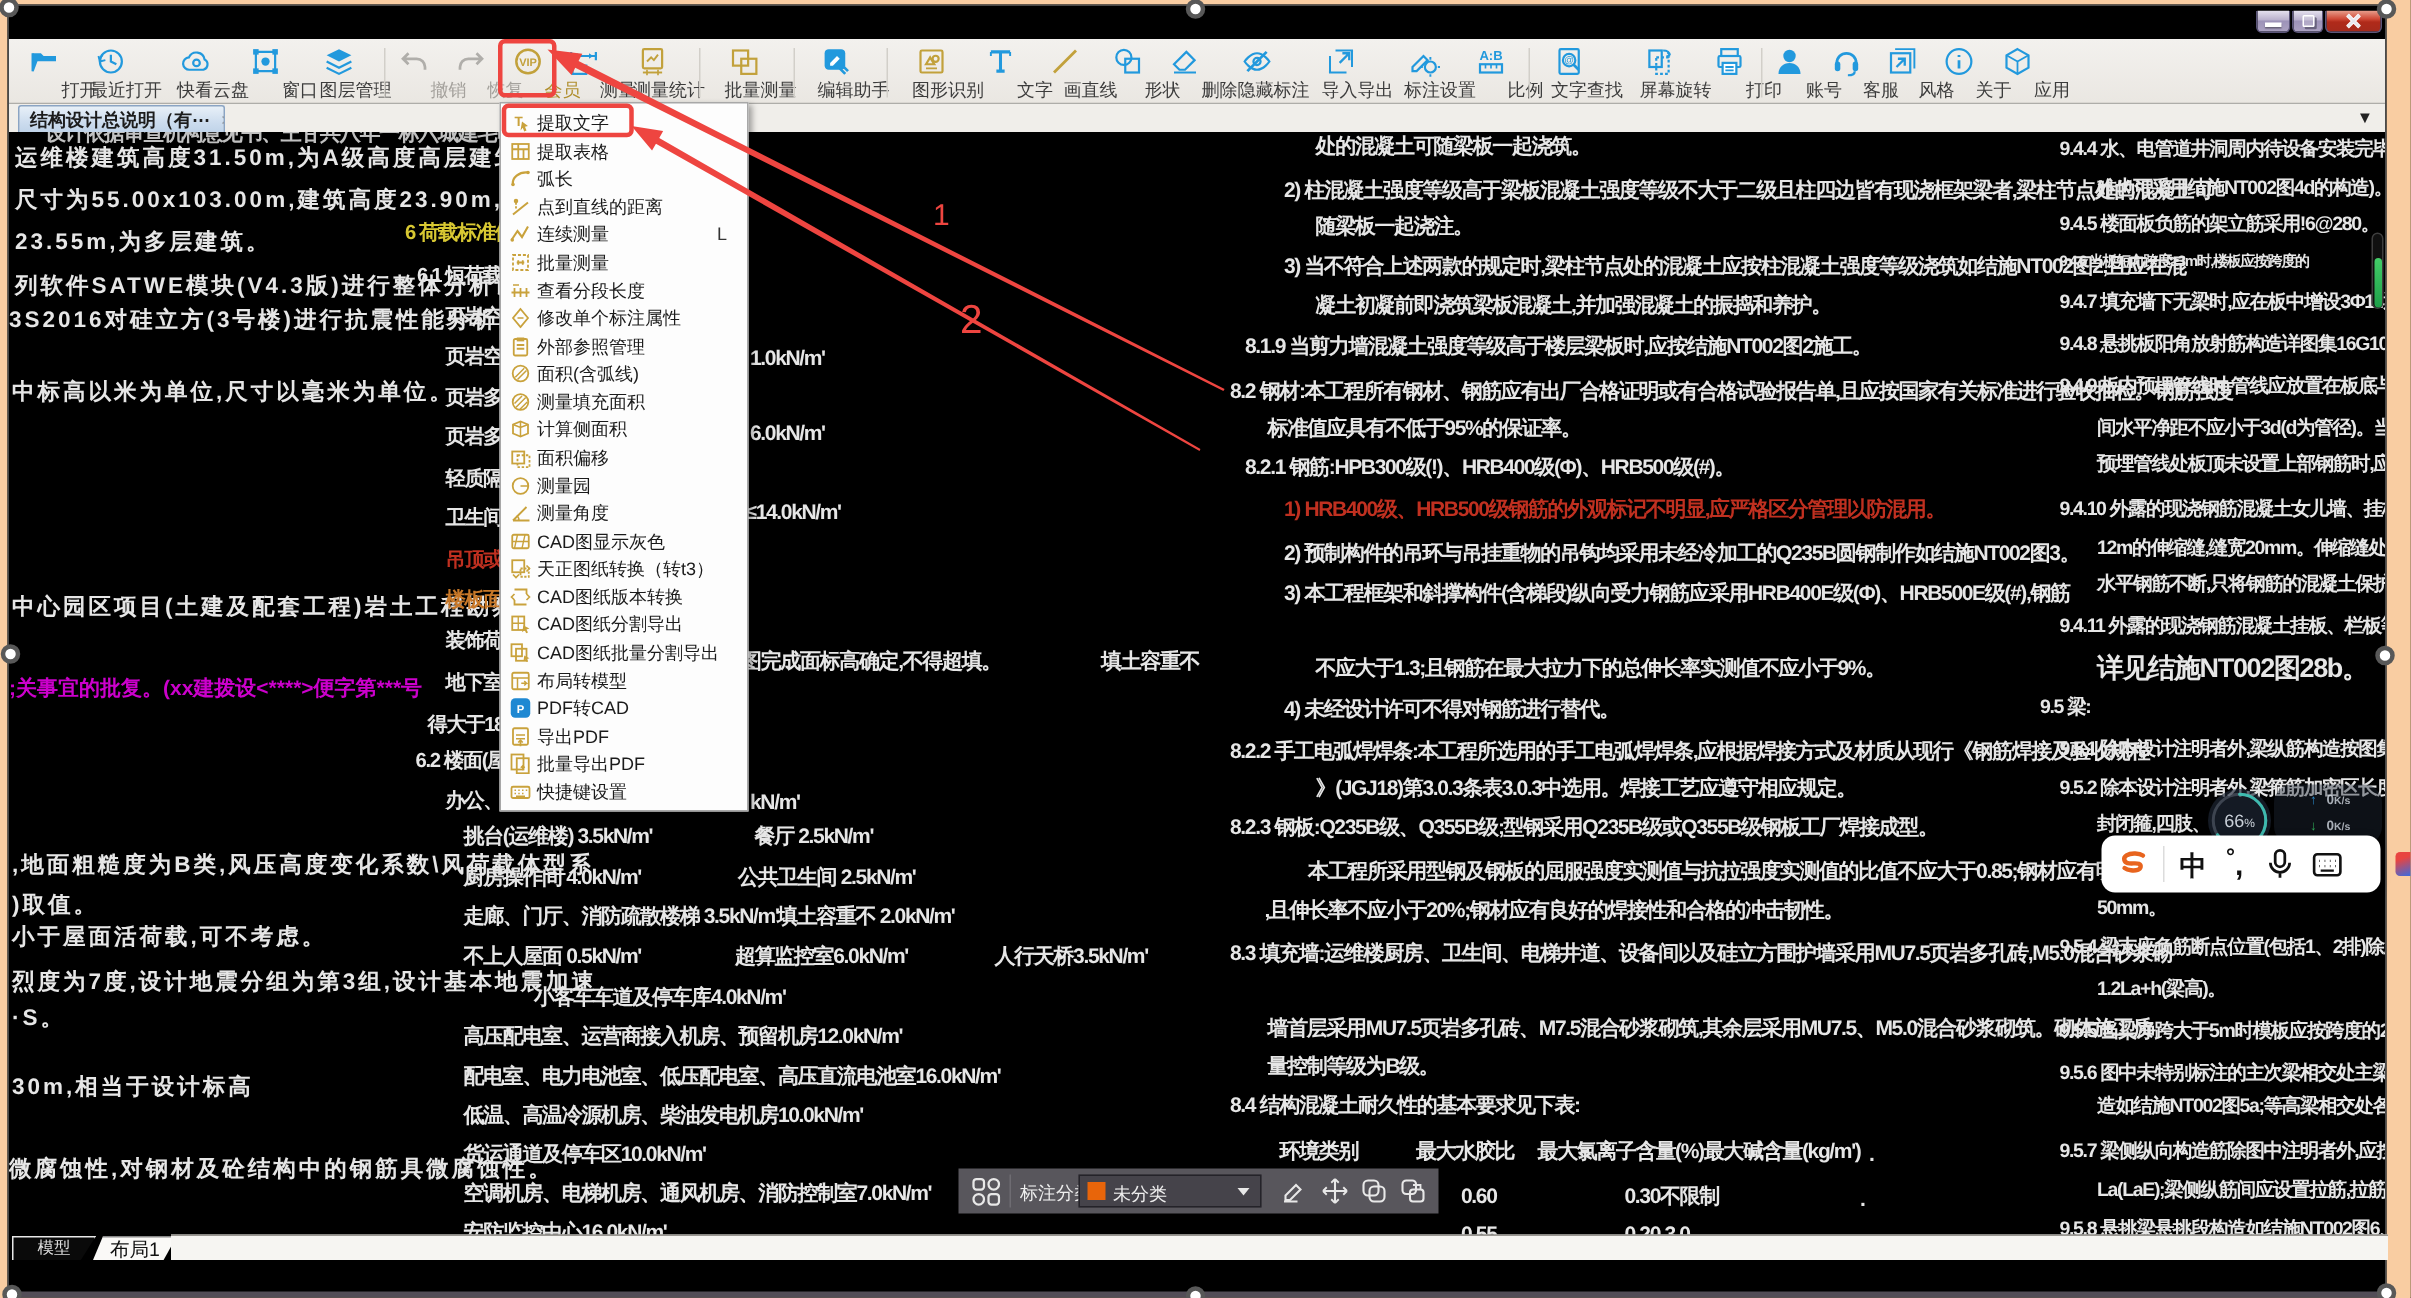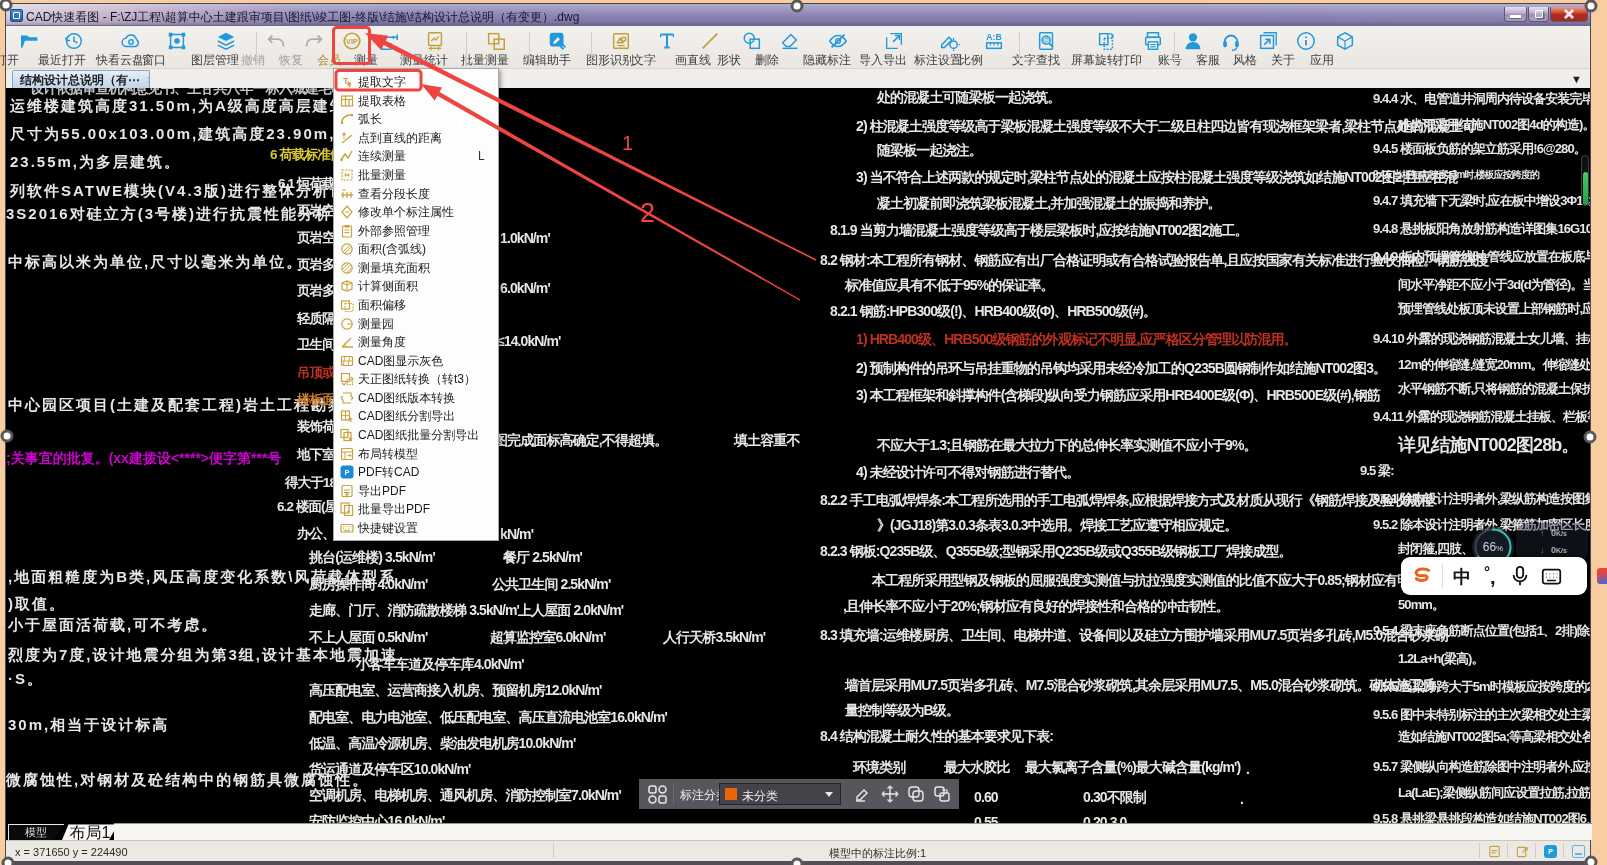--- a/index.html
+++ b/index.html
@@ -9,56 +9,51 @@
  border-bottom:1px solid #6f6890}
 #titlebar .sheen{position:absolute;inset:0;background:linear-gradient(to bottom,rgba(255,255,255,.35),rgba(255,255,255,.08) 45%,rgba(0,0,0,.08) 85%,rgba(0,0,0,.22))}
 #appico{position:absolute;left:4px;top:5px;width:13px;height:13px;border-radius:2px;background:linear-gradient(#4d8ad0,#2b5fa8);border:1px solid #1d4c8a}
 #appico:after{content:"";position:absolute;left:2px;top:2px;right:2px;bottom:2px;border:1px solid #fff;border-radius:1px}
 #title{position:absolute;left:20px;top:5px;font-size:12px;color:#17172a;white-space:nowrap}
 .wbtn{position:absolute;top:3px;height:15px;border:1px solid #5c567a;border-top:none;border-radius:0 0 4px 4px;background:linear-gradient(#e6e2ef,#b9b0cc 45%,#9c92b8 50%,#aca2c2)}
 #btnmin{left:1498px;width:23px}
 #btnmax{left:1522px;width:21px}
 #btncls{left:1544px;width:38px;background:linear-gradient(#e8a08e,#cf4936 40%,#b02a1a 55%,#a52a1c)}
 #toolbar{position:absolute;left:0;top:22px;width:100%;height:43px;background:linear-gradient(#f3f1ee,#eae7e2);border-bottom:1px solid #dad7d2}
-.tb{position:absolute;top:0;width:70px;height:44px;transform:translateX(-50%);text-align:left}
+.tb{position:absolute;top:0;width:70px;height:44px;transform:translateX(-50%);text-align:right}
 .tb svg{display:block;margin:4px auto 0;width:22px;height:22px}
 .tb .lb{display:block;font-size:12px;color:#3c3c3c;line-height:14px;margin-top:1px;white-space:nowrap}
 .tb.dis .lb{color:#a5a29d}
 .tb.gold .lb{color:#b08f2e}
 .tsep{position:absolute;top:6px;width:1px;height:33px;background:#d2cfc9}
 #tabbar{position:absolute;left:0;top:65px;width:100%;height:20px;background:#f0eeea}
 #doctab{position:absolute;left:6px;top:1px;width:138px;height:19px;background:linear-gradient(#e8f0f8,#ccdcee 60%,#bed2e8);border:1px solid #8aa4c4;border-bottom:none;border-radius:2px 2px 0 0;font-size:12px;font-weight:bold;color:#1c1c1c;line-height:18px;padding-left:7px;white-space:nowrap;overflow:hidden}
 #doctab i{font-style:normal;color:#707070;font-weight:normal;margin-left:4px}
 #tabarrow{position:absolute;right:8px;top:4px;color:#222;font-size:11px}
 #canvas{position:absolute;left:0;top:84px;width:1584px;height:735px;background:#000;overflow:hidden}
 .t{position:absolute;white-space:nowrap;color:#e6e6e6;font-size:14px;line-height:1;letter-spacing:-0.9px;font-weight:bold}
 .big{font-size:15px;letter-spacing:2px}
 .ls0{letter-spacing:0px}
 .ylw{color:#d8c832}.red{color:#c03020}.org{color:#c87828}.mag{color:#cc00cc}
 #strip{position:absolute;left:108px;top:819px;width:1478px;height:17px;background:#f6f5f2;border-top:1px solid #9a9792}
 #tabmodel{position:absolute;left:2px;top:820px;width:56px;height:16px;background:#0a0a0a;border:1px solid #e8e8e8;border-bottom:none;clip-path:polygon(0 0,100% 0,82% 100%,0 100%);color:#ddd;font-size:11px;text-align:center;line-height:15px}
-#tablayout{position:absolute;left:56px;top:820px;width:56px;height:16px;background:#faf9f7;border-top:1px solid #888;clip-path:polygon(12% 0,100% 0,84% 100%,0 100%);color:#111;font-size:16px;text-align:center;line-height:15px}
+#tablayout{position:absolute;left:56px;top:820px;width:56px;height:16px;background:#faf9f7;border-top:1px solid #888;clip-path:polygon(12% 0,100% 0,84% 100%,0 100%);color:#111;font-size:13px;text-align:center;line-height:15px}
 #statusbar{position:absolute;left:0;top:836px;width:100%;height:21px;background:#ece9e4;border-top:1px solid #c9c6c1;font-size:11px;color:#2a2a2a}
 #botstrip{position:absolute;left:0;top:857px;width:100%;height:4px;background:#534d57}
 .ssep{position:absolute;top:2px;width:1px;height:15px;background:#cfccc7}
 .handle{position:absolute;width:13px;height:13px;border-radius:50%;background:#fff;border:3px solid #585858;transform:translate(-50%,-50%);z-index:90}
 #menu{position:absolute;left:327px;top:64px;width:166px;height:473px;background:#fdfdfd;border:1px solid #a8a8a8;box-shadow:2px 2px 4px rgba(0,0,0,.35);z-index:20;overflow:hidden}
 .mi{position:absolute;left:0;width:100%;height:18px;font-size:12px;color:#1b1b1b;line-height:18px}
 .mi .tx{position:absolute;left:24px;top:0}
 .mi .ic{position:absolute;left:6px;top:2px;width:14px;height:14px;font-size:11px;line-height:14px;color:#c9a23c;text-align:center}
 .mi .sc{position:absolute;left:144px;top:0;color:#333}
 #annot{position:absolute;left:0;top:0;width:1607px;height:865px;z-index:80;pointer-events:none}
 </style></head>
 <body>
 <div id="win">
- <div id="titlebar">
-      <div class="sheen"></div>
-      <div id="appico"></div>
-  <div id="title">CAD快速看图 - F:\ZJ工程\超算中心土建跟审项目\图纸\竣工图-终版\结施\结构设计总说明（有变更）.dwg</div>
- </div>
  <div class="wbtn" id="btnmin">
       <div style="position:absolute;left:5px;right:5px;bottom:3px;height:3px;background:#fff;box-shadow:0 1px 1px rgba(0,0,0,.4)"></div>
     </div>
  <div class="wbtn" id="btnmax">
       <div style="position:absolute;left:6px;top:3px;width:8px;height:8px;border:1.5px solid #fff;border-radius:1px;background:rgba(255,255,255,.2);box-shadow:1.5px 1.5px 0 rgba(90,85,110,.8)"></div>
     </div>
  <div class="wbtn" id="btncls">
       <svg style="position:absolute;left:50%;top:50%;transform:translate(-50%,-50%)" width="11" height="11" viewBox="0 0 11 11">
         <path d="M1.5 1.5l8 8M9.5 1.5l-8 8" stroke="#fff" stroke-width="2.6"></path>
         <path d="M1.5 1.5l8 8M9.5 1.5l-8 8" stroke="#e8e8ee" stroke-width="1.6"></path>
@@ -334,21 +329,21 @@
       <div class="t" style="left:494px;top:193px">6.0kN/m'</div>
       <div class="t" style="left:491px;top:246px">≤14.0kN/m'</div>
       <div class="t" style="left:494px;top:439px">kN/m'</div>
       <div class="t" style="left:488px;top:345px">图完成面标高确定,不得超填。</div>
       <div class="t" style="left:728px;top:345px">填土容重不</div>
       <div class="t" style="left:303px;top:462px">挑台(运维楼) 3.5kN/m'</div>
       <div class="t" style="left:497px;top:462px">餐厅 2.5kN/m'</div>
       <div class="t" style="left:303px;top:489px">厨房操作间 4.0kN/m'</div>
       <div class="t" style="left:486px;top:489px">公共卫生间 2.5kN/m'</div>
       <div class="t" style="left:303px;top:515px">走廊、门厅、消防疏散楼梯 3.5kN/m'</div>
-      <div class="t" style="left:512px;top:515px">上人屋面 2.0kN/m'</div>
+      <div class="t" style="left:512px;top:515px">填土容重不 2.0kN/m'</div>
       <div class="t" style="left:303px;top:542px">不上人屋面 0.5kN/m'</div>
       <div class="t" style="left:484px;top:542px">超算监控室6.0kN/m'</div>
       <div class="t" style="left:657px;top:542px">人行天桥3.5kN/m'</div>
       <div class="t" style="left:350px;top:569px">小客车车道及停车库4.0kN/m'</div>
       <div class="t" style="left:303px;top:595px">高压配电室、运营商接入机房、预留机房12.0kN/m'</div>
       <div class="t" style="left:303px;top:622px">配电室、电力电池室、低压配电室、高压直流电池室16.0kN/m'</div>
       <div class="t" style="left:303px;top:648px">低温、高温冷源机房、柴油发电机房10.0kN/m'</div>
       <div class="t" style="left:303px;top:674px">货运通道及停车区10.0kN/m'</div>
       <div class="t" style="left:303px;top:700px">空调机房、电梯机房、通风机房、消防控制室7.0kN/m'</div>
       <div class="t" style="left:303px;top:726px">安防监控中心16.0kN/m'</div>
@@ -408,41 +403,20 @@
       <div class="t" style="left:1367px;top:592px;font-size:13px">9.5.5 当梁净跨大于5m时模板应按跨度的2~3</div>
       <div class="t" style="left:1367px;top:620px;font-size:13px">9.5.6 图中未特别标注的主次梁相交处主梁附加箍</div>
       <div class="t" style="left:1392px;top:642px;font-size:13px">造如结施NT002图5a;等高梁相交处各梁</div>
       <div class="t" style="left:1367px;top:672px;font-size:13px">9.5.7 梁侧纵向构造筋除图中注明者外,应按结施</div>
       <div class="t" style="left:1392px;top:698px;font-size:13px">La(LaE);梁侧纵筋间应设置拉筋,拉筋</div>
       <div class="t" style="left:1367px;top:724px;font-size:13px">9.5.8 悬挑梁悬挑段构造如结施NT002图6、6</div>
     </div>
  <div id="tabmodel">模型</div>
  <div id="tablayout">布局1</div>
  <div id="strip"></div>
- <div id="statusbar">
-  <span style="position:absolute;left:9px;top:5px">x = 371650 y = 224490</span>
-  <div class="ssep" style="left:547px"></div>
-  <span style="position:absolute;left:823px;top:5px">模型中的标注比例:1</span>
-  <div class="ssep" style="left:1473px"></div>
-  <div class="ssep" style="left:1501px"></div>
-  <div class="ssep" style="left:1529px"></div>
-  <div class="ssep" style="left:1557px"></div>
-      <svg style="position:absolute;left:1482px;top:4px" width="13" height="13" viewBox="0 0 14 14" fill="none" stroke="#c9a23c" stroke-width="1.2">
-        <rect x="2" y="1.5" width="10" height="11" rx="1"></rect>
-        <path d="M4 6h6M4 8.5h4"></path>
-      </svg>
-<svg style="position:absolute;left:1510px;top:4px" width="13" height="13" viewBox="0 0 14 14" fill="none" stroke="#c9a23c" stroke-width="1.2">
-        <rect x="1.5" y="2.5" width="9" height="10" rx="1"></rect>
-        <path d="M7 8l5-5M12 6V3H9" stroke-width="1.3"></path>
-      </svg>
-<div style="position:absolute;left:1538px;top:4px;width:13px;height:13px;border-radius:3px;background:#1e9cd7;color:#fff;font-size:7px;font-weight:bold;text-align:center;line-height:13px">P</div>
-<div style="position:absolute;left:1566px;top:4px;width:13px;height:13px;border-radius:2px;border:1.5px solid #58b8e8">
-        <div style="position:absolute;left:2px;right:2px;bottom:2px;height:2px;background:#58b8e8"></div>
-      </div>
- </div>
  <div id="botstrip"></div>
 <div style="position:absolute;left:633px;top:775px;width:320px;height:30px;background:#58565c;z-index:15">
  <svg style="position:absolute;left:9px;top:6px" width="19" height="19" viewBox="0 0 19 19" fill="none" stroke="#e8e8e8" stroke-width="1.5">
         <rect x="1" y="1" width="7" height="7" rx="2"></rect>
         <rect x="11" y="1" width="7" height="7" rx="3.5"></rect>
         <rect x="1" y="11" width="7" height="7" rx="3.5"></rect>
         <rect x="11" y="11" width="7" height="7" rx="2"></rect>
       </svg>
  <div style="position:absolute;left:34px;top:4px;width:1px;height:22px;background:#6e6c72"></div>
  <div style="position:absolute;left:41px;top:8px;font-size:12px;color:#efefef">标注分类</div>

